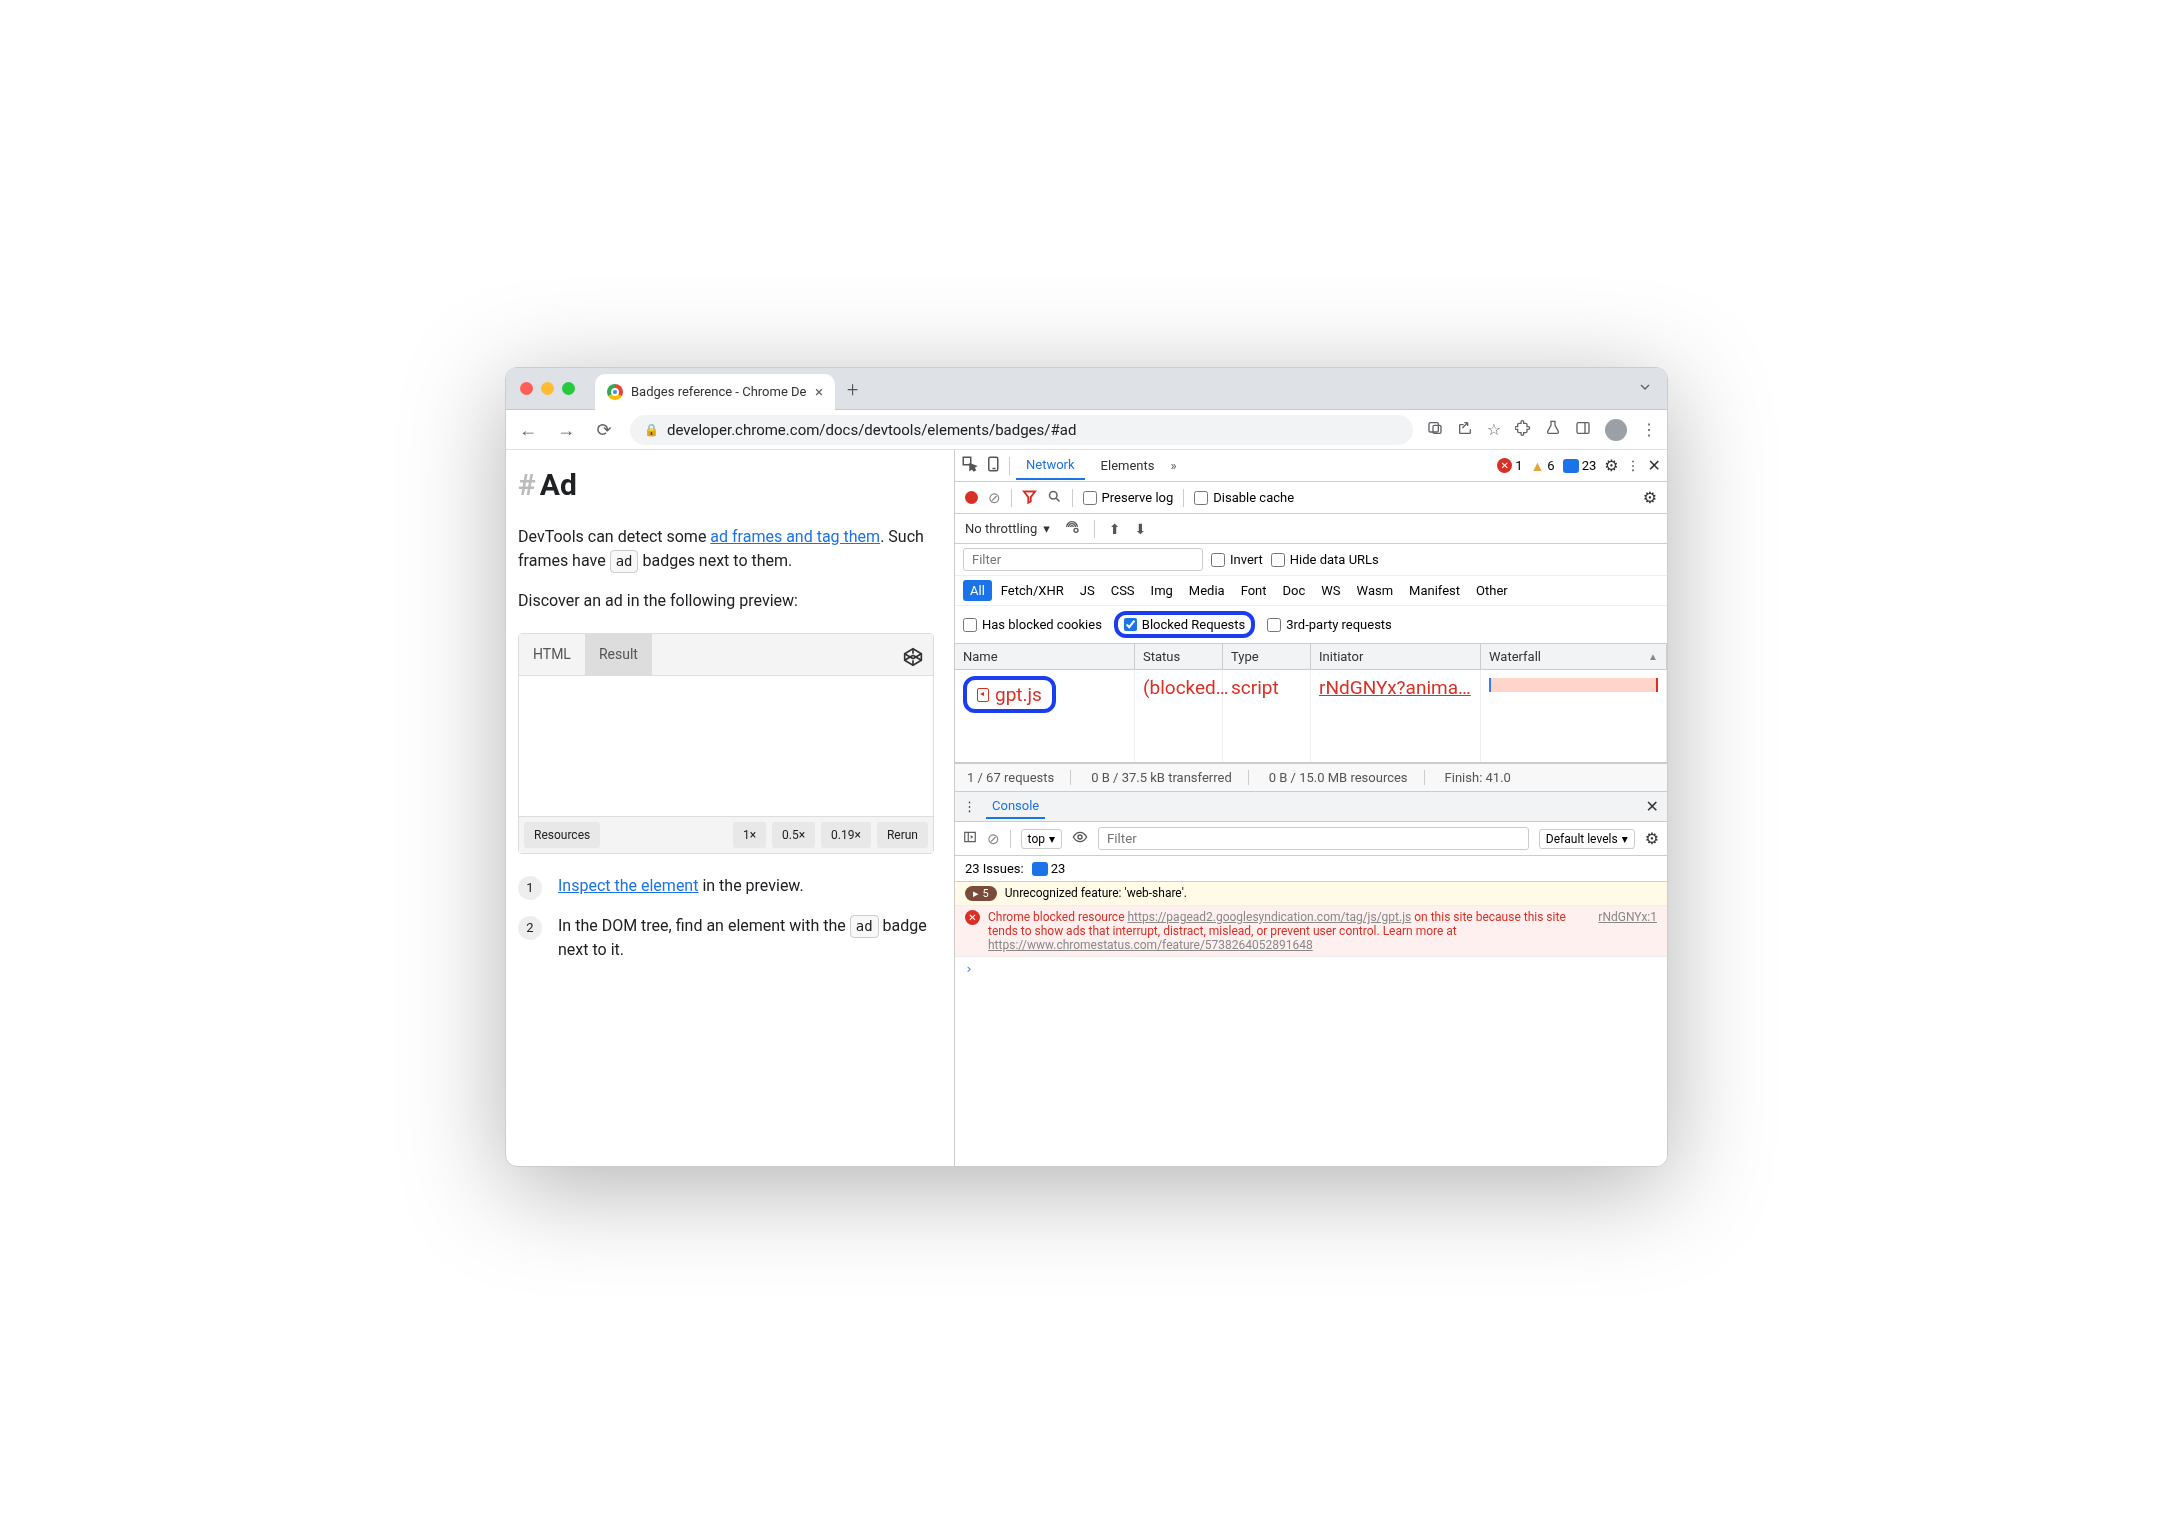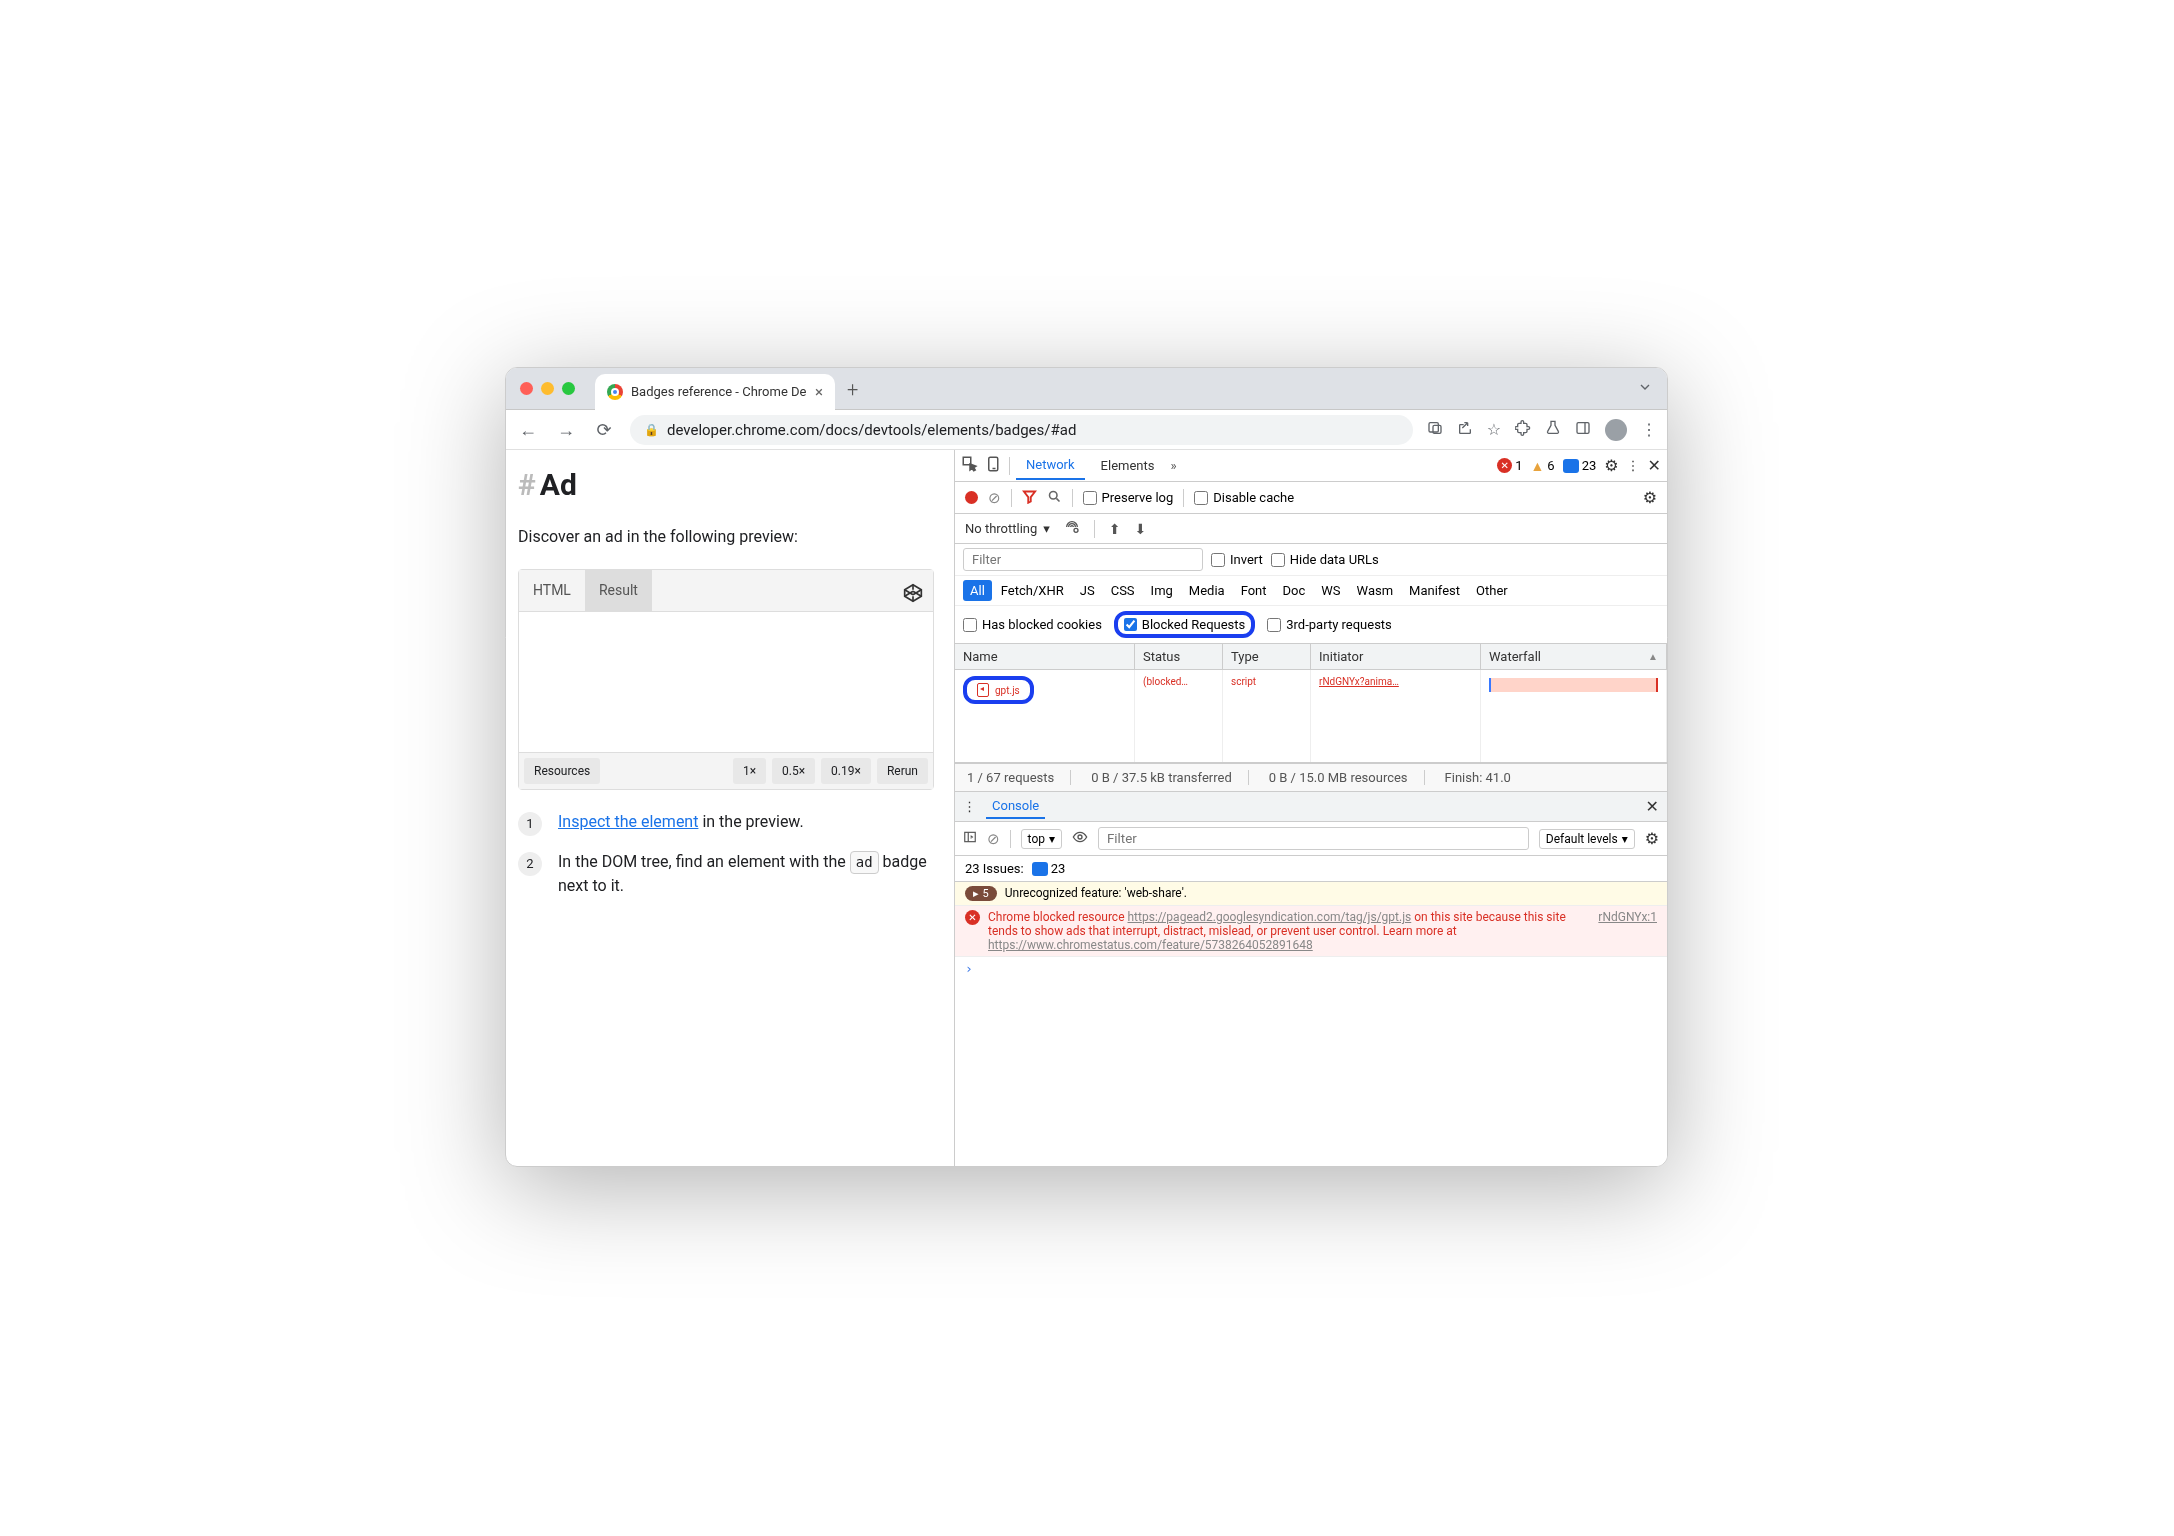--- a/index.html
+++ b/index.html
@@ -73,21 +73,21 @@
 .type-filters span{padding:3px 7px;cursor:pointer;border-radius:3px}
 .type-filters span.active{background:#1a73e8;color:#fff}
 .cb-row{display:flex;padding:5px 8px;gap:12px;border-bottom:1px solid #ccc;align-items:center}
 .hilite{border:4px solid #1a3eef;border-radius:12px;padding:2px 6px;display:flex;align-items:center;gap:5px}
 .hilite input{accent-color:#1a73e8}
 .net-table{border-bottom:1px solid #ccc}
 .nt-head{display:flex;background:#f1f3f4;border-bottom:1px solid #ccc;font-size:13px;color:#333}
 .nt-head>div{padding:5px 8px;border-right:1px solid #ccc}
 .c-name{width:180px}.c-status{width:88px}.c-type{width:88px}.c-init{width:170px}.c-wf{flex:1;position:relative}
 .wf-tri{position:absolute;right:8px;top:7px;color:#888;font-size:10px}
-.nt-row{display:flex;font-size:10px;color:#d93025;min-height:92px}
+.nt-row{display:flex;font-size:19px;color:#d93025;min-height:92px}
 .nt-row>div{padding:6px 8px;border-right:1px solid #eee}
 .nt-row .c-init a{color:#d93025;text-decoration:underline}
 .name-hilite{border:4px solid #1a3eef;border-radius:12px;display:inline-flex;align-items:center;gap:6px;padding:3px 10px}
 .doc-ico{width:12px;height:14px;border:1.5px solid #d93025;border-radius:2px;position:relative}
 .doc-ico::after{content:"◂";position:absolute;font-size:8px;color:#d93025;left:2px;top:0}
 .wf-bar{height:14px;background:#ffd4c9;margin-top:2px;border-left:2px solid #3878ff;border-right:2px solid #d93025}
 .nt-status{display:flex;padding:6px 12px;gap:20px;border-top:1px solid #ccc;font-size:13px;color:#555;background:#f8f8f8;border-bottom:1px solid #ccc}
 .nt-status span{border-right:1px solid #ccc;padding-right:16px}
 .console-head{display:flex;align-items:center;height:30px;padding:0 8px;gap:10px;border-bottom:1px solid #ccc;background:#f1f3f4}
 .console-head .ctab{padding:4px 6px;color:#333}
@@ -158,20 +158,23 @@
               <line x1="15" y1="4" x2="15" y2="20"></line>
             </svg></span>
     <span class="avatar"></span>
     <span>⋮</span>
   </div>
 </div>
 
 <div class="split">
 <div class="content">
   <h1><span class="hash">#</span><span>Ad</span></h1>
+  <p>
+    <span>DevTools can detect some </span><a class="link">ad frames and tag them</a><span>. Such frames have </span><span class="badge">ad</span><span> badges next to them.</span>
+  </p>
   <p>Discover an ad in the following preview:</p>
   <div class="codepen">
     <div class="cp-head">
       <div class="cp-tab">HTML</div>
       <div class="cp-tab active">Result</div>
       <div class="cp-logo"><svg width="20" height="20" viewBox="0 0 24 24" fill="none" stroke="#333" stroke-width="2">
                   <polygon points="12 2 22 8 22 16 12 22 2 16 2 8"></polygon>
                   <line x1="12" y1="2" x2="12" y2="8"></line>
                   <line x1="2" y1="8" x2="12" y2="14"></line>
                   <line x1="22" y1="8" x2="12" y2="14"></line>

